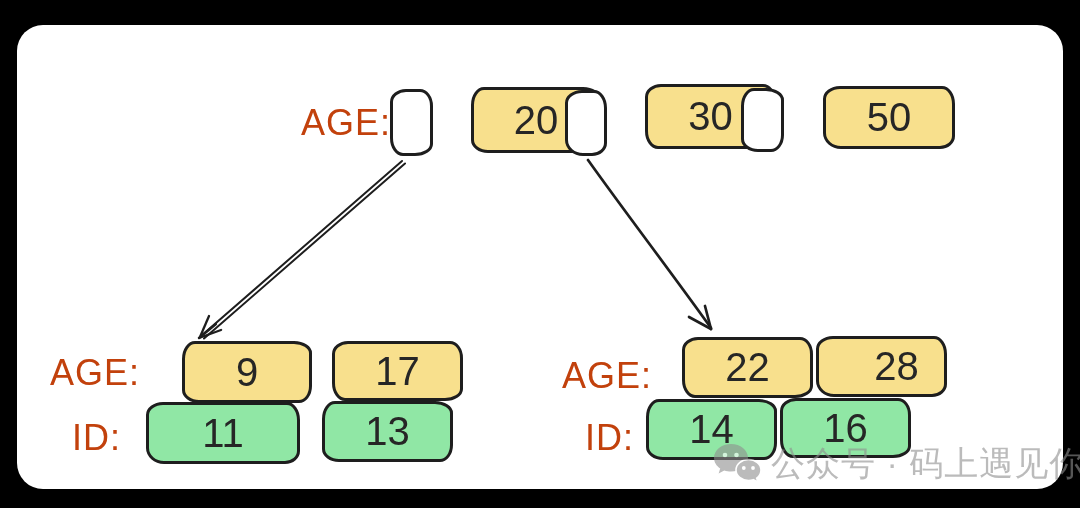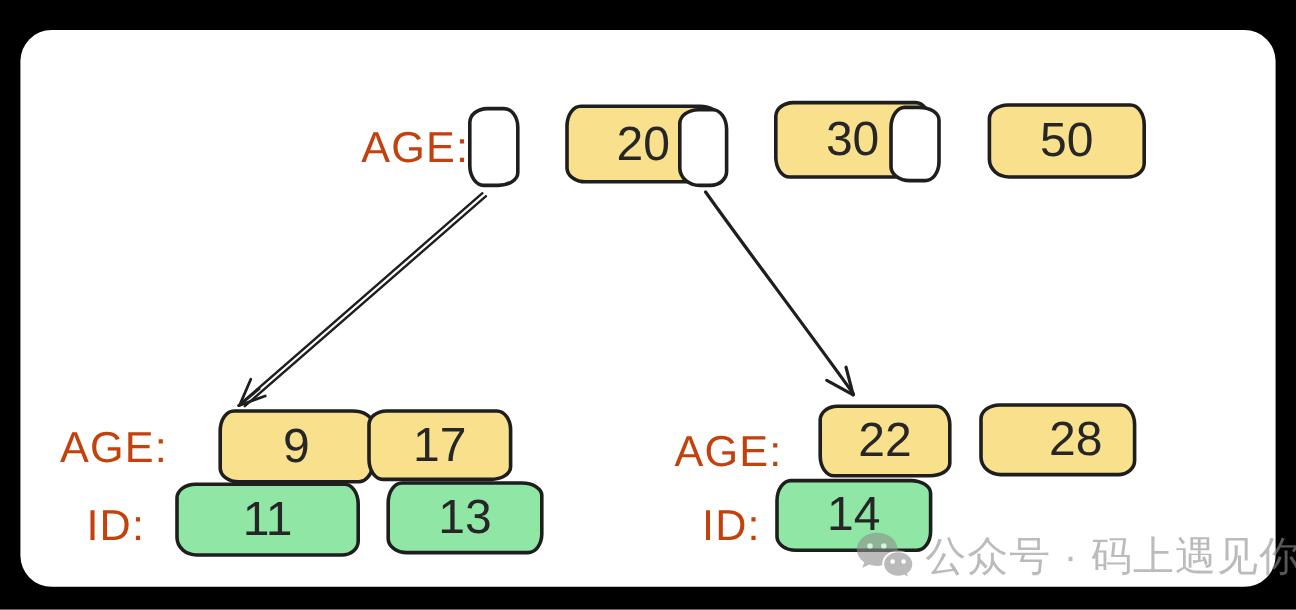--- a/index.html
+++ b/index.html
@@ -55,32 +55,33 @@
 
   <div class="cell r1" style="left:373px; top:64px; width:43px; height:67px;"></div>
   <div class="cell key r2" style="left:418px; top:62px; width:130px; height:66px;">20</div>
   <div class="cell r3" style="left:548px; top:65px; width:42px; height:66px;"></div>
   <div class="cell key r1" style="left:592px; top:59px; width:131px; height:65px;">30</div>
   <div class="cell r2" style="left:724px; top:63px; width:43px; height:64px;"></div>
   <div class="cell key r3" style="left:770px; top:61px; width:132px; height:63px;text-align:center;">50</div>
 
   <div class="label" style="left:33px; top:327px;">AGE:</div>
   <div class="cell key r2" style="left:129px; top:316px; width:130px; height:62px;">9</div>
-  <div class="cell key r1" style="left:253px; top:316px; width:121px; height:60px;">17</div>
+  <div class="cell key r1" style="left:279px; top:316px; width:131px; height:60px;">17</div>
 
   <div class="label" style="left:55px; top:392px;">ID:</div>
   <div class="cell idc r3" style="left:129px; top:377px; width:154px; height:62px;">11</div>
   <div class="cell idc r2" style="left:263px; top:376px; width:131px; height:61px;margin-left:42px;">13</div>
 
   <div class="label" style="left:545px; top:330px;">AGE:</div>
-  <div class="cell key r1" style="left:629px; top:312px; width:111px; height:61px;">22</div>
+  <div class="cell key r1" style="left:629px; top:312px; width:131px; height:61px;">22</div>
   <div class="cell key r3" style="left:763px; top:311px; width:131px; height:61px;padding-left:30px;">28</div>
 
   <div class="label" style="left:568px; top:392px;">ID:</div>
   <div class="cell idc r2" style="left:629px; top:374px; width:131px; height:61px;">14</div>
+  <div class="cell idc r1" style="left:763px; top:373px; width:131px; height:60px;">16</div>
 </div>
 
 <svg class="arrows" viewBox="0 0 1080 508" xmlns="http://www.w3.org/2000/svg">
   <g stroke="#1e1e1e" fill="none" stroke-linecap="round">
 
     <g>
       <line x1="402" y1="161" x2="201" y2="336" stroke-width="2"></line>
       <line x1="405" y1="163.5" x2="204" y2="338.5" stroke-width="2"></line>
       <path d="M199 338 L221 330" stroke-width="2.3"></path>
       <path d="M199 338 L216 324" stroke-width="2.3"></path>

